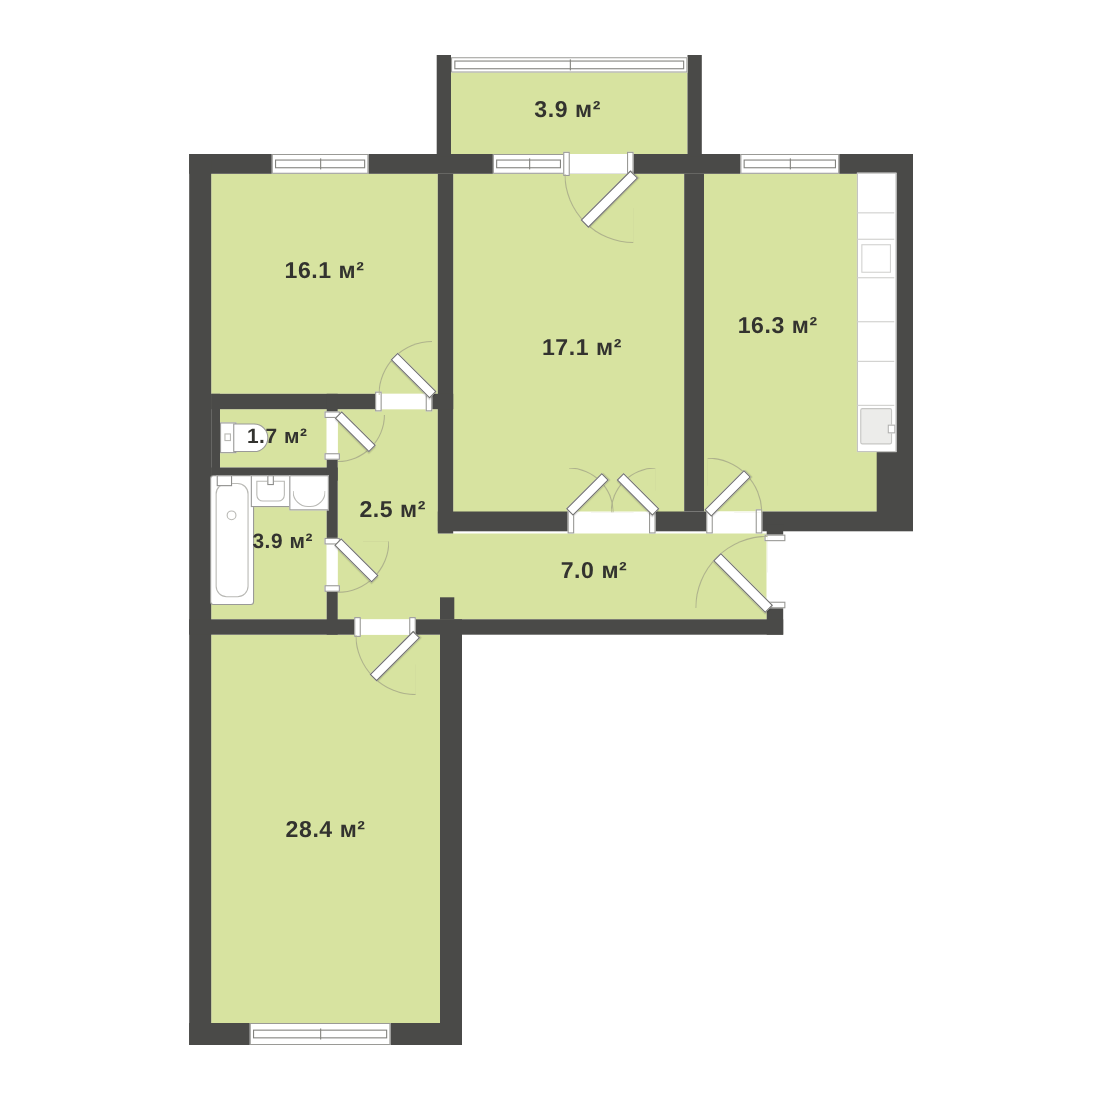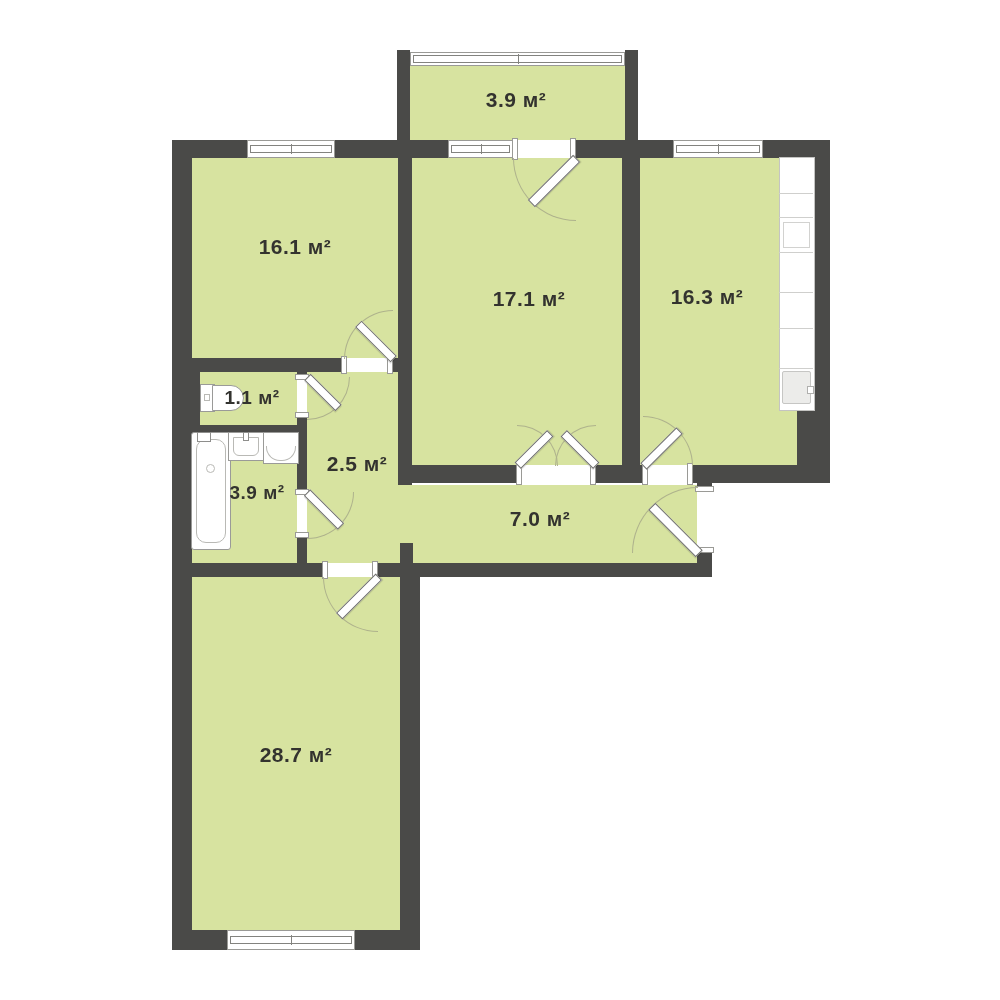--- a/index.html
+++ b/index.html
@@ -130,21 +130,21 @@
   <div class="cabline" style="left:779px;top:252px;width:34px;"></div>
   <div class="cabline" style="left:779px;top:292px;width:34px;"></div>
   <div class="cabline" style="left:779px;top:328px;width:34px;"></div>
   <div class="cabline" style="left:779px;top:368px;width:34px;"></div>
   <div class="fix-inner" style="left:783px;top:222px;width:25px;height:24px;border-color:#d2d2d0;"></div>
   <div class="fix-inner" style="left:782px;top:371px;width:27px;height:31px;background:#ececea;border-color:#c6c6c4;border-radius:2px;"></div>
   <div class="fix-inner" style="left:807px;top:386px;width:5px;height:6px;border-color:#b0b0ae;"></div>
 
   <div class="lbl" style="left:516px;top:100px;">3.9 м²</div>
   <div class="lbl" style="left:295px;top:247px;">16.1 м²</div>
-  <div class="lbl" style="left:529px;top:299px;">17.1 м²</div>
+  <div class="lbl" style="left:529px;top:317px;">17.1 м²</div>
   <div class="lbl" style="left:707px;top:297px;">16.3 м²</div>
-  <div class="lbl" style="left:252px;top:398px;font-size:19px;">1.1 м²</div>
+  <div class="lbl" style="left:252px;top:398px;font-size:19px;">1.7 м²</div>
   <div class="lbl" style="left:357px;top:464px;">2.5 м²</div>
   <div class="lbl" style="left:257px;top:493px;font-size:19px;">3.9 м²</div>
   <div class="lbl" style="left:540px;top:519px;">7.0 м²</div>
-  <div class="lbl" style="left:296px;top:755px;">28.7 м²</div>
+  <div class="lbl" style="left:296px;top:755px;">28.4 м²</div>
 
 </div>
 
 </body></html>

